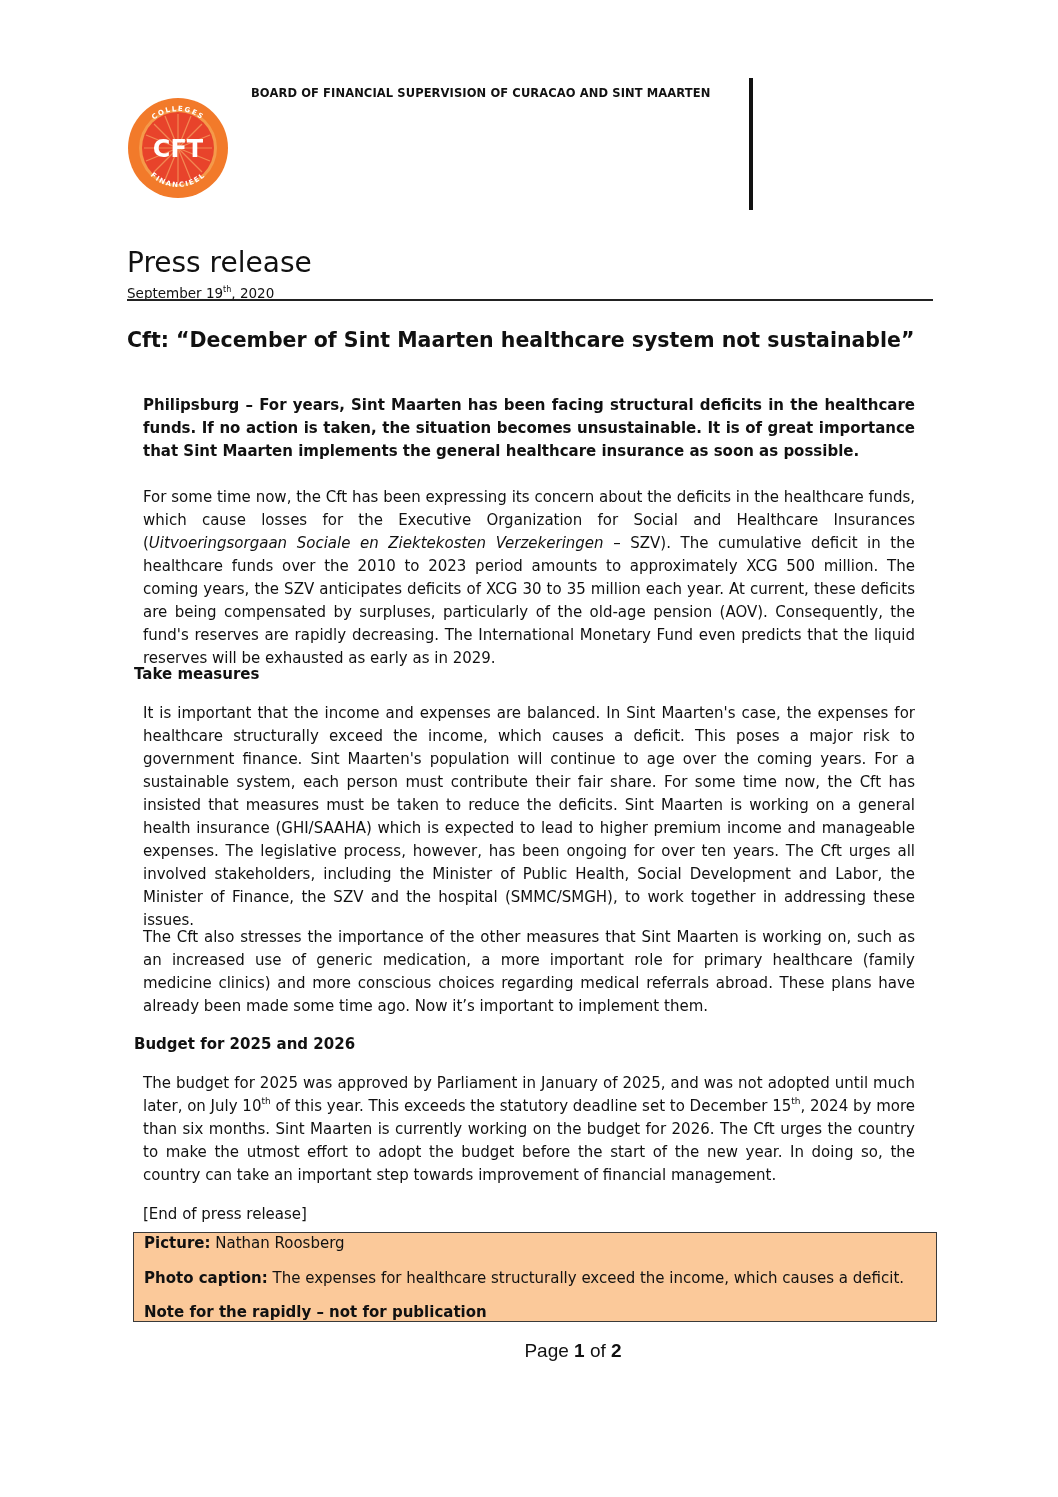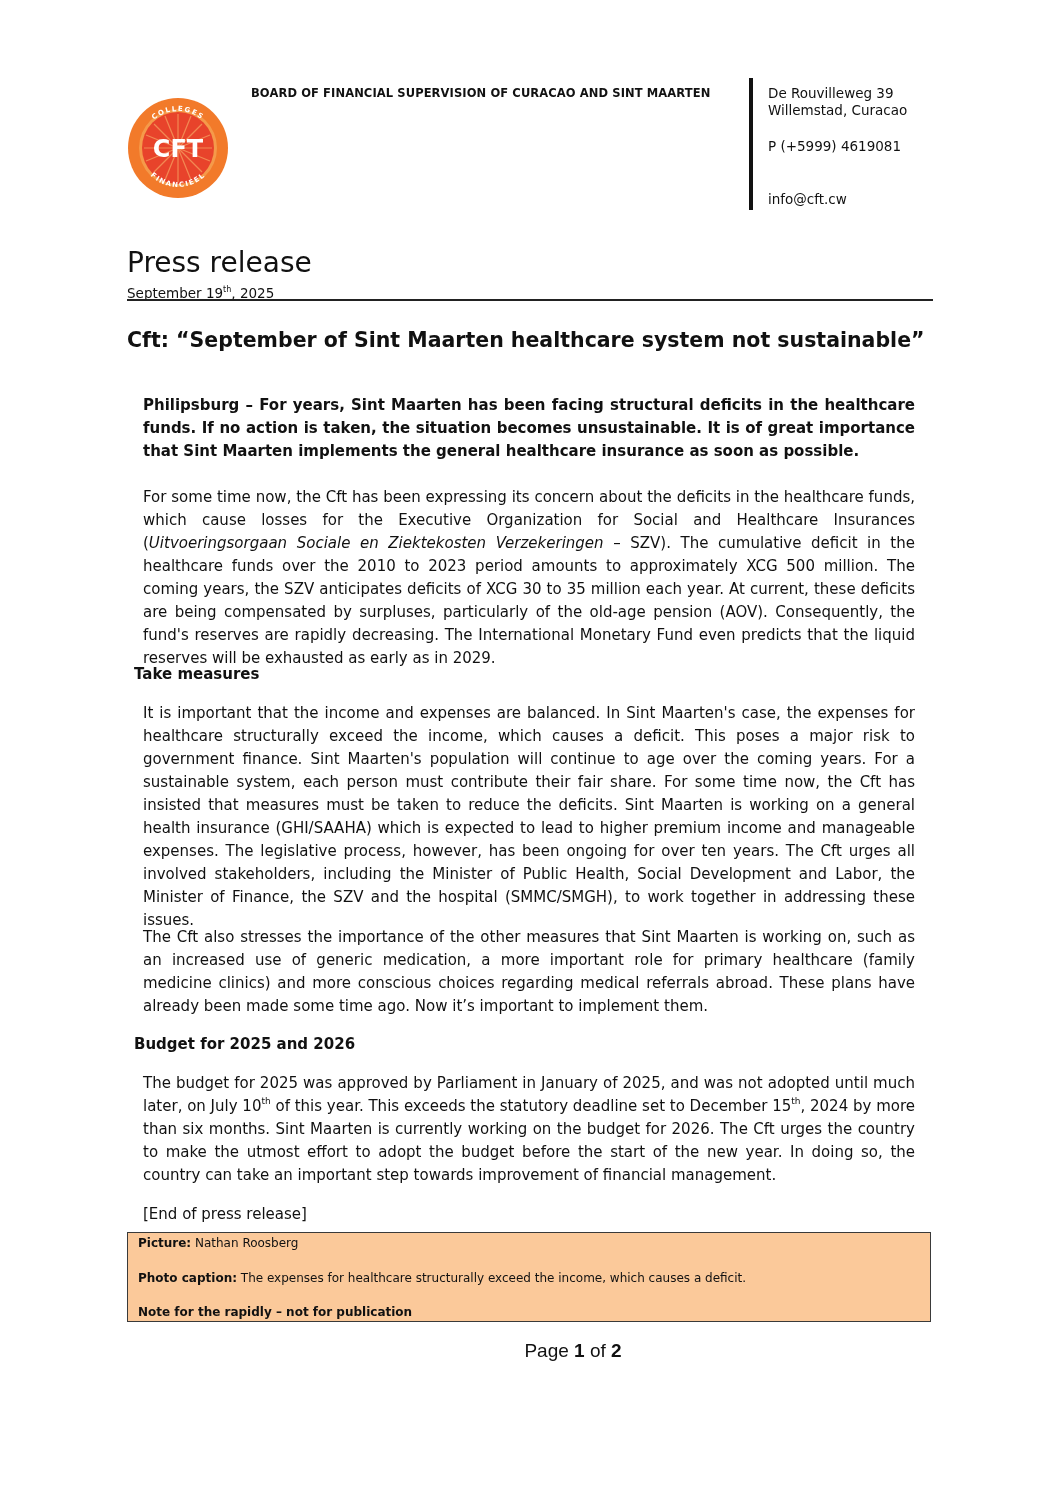--- a/index.html
+++ b/index.html
@@ -47,23 +47,23 @@
     .p1 { top: 470px; }
     .sec1 { top: 656px; }
     .p3 { top: 910px; }
     .sec2 { top: 1026px; }
     .endnote { top: 1187px; }
     .body h3 { margin: 7px; font-size: 15px; font-weight: bold; line-height: 23px; }
     .body sup { font-size: 9px; vertical-align: 7px; line-height: 0; }
 
     
     .editor-box {
-      position: absolute; left: 127px; top: 1232px; width: 802px; height: 88px;
+      position: absolute; left: 133px; top: 1232px; width: 802px; height: 88px;
       background: #fbc99a; border: 1.5px solid #3a3a3a;
-      font-size: 12px; line-height: 18px;
+      font-size: 15px; line-height: 18px;
     }
     .editor-box .row { position: absolute; left: 10px; white-space: nowrap; }
     .editor-box .r1 { top: 1px; }
     .editor-box .r2 { top: 36px; }
     .editor-box .r3 { top: 70px; }
     .editor-box b { font-weight: bold; }
 
     
     .page-footer {
       position: absolute; left: 0; width: 1058px; top: 1339px; text-align: center;
@@ -99,32 +99,26 @@
       <textPath href="#ringTop" startOffset="50%" text-anchor="middle">COLLEGES</textPath>
     </text>
     <text font-family="DejaVu Sans, sans-serif" font-weight="bold" font-size="7" fill="#ffffff" letter-spacing="1.5">
       <textPath href="#ringBottom" startOffset="50%" text-anchor="middle">FINANCIEEL</textPath>
     </text>
   </svg>
 
   <div class="org-name">BOARD OF FINANCIAL SUPERVISION OF CURACAO AND SINT MAARTEN</div>
   <div class="header-divider"></div>
 
-  <div class="contact">
-    <div>De Rouvilleweg 39</div>
-    <div class="addr2">Willemstad, Curacao</div>
-    <div class="phone">P (+5999) 4619081</div>
-    <div>info@cft.cw</div>
-  </div>
 
   <div class="doc-kind">Press release</div>
-  <div class="doc-date"><span>September 19</span><sup>th</sup><span>, 2025</span></div>
+  <div class="doc-date"><span>September 19</span><sup>th</sup><span>, 2020</span></div>
   <div class="title-rule"></div>
 
-  <div class="headline">Cft: “September of Sint Maarten healthcare system not sustainable”</div>
+  <div class="headline">Cft: “December of Sint Maarten healthcare system not sustainable”</div>
 
   <div class="body lead">
     <p>Philipsburg – For years, Sint Maarten has been facing structural deficits in the healthcare funds. If no action is taken, the situation becomes unsustainable. It is of great importance that Sint Maarten implements the general healthcare insurance as soon as possible.</p>
   </div>
 
   <div class="body p1">
     <p><span>For some time now, the Cft has been expressing its concern about the deficits in the healthcare funds, which cause losses for the Executive Organization for Social and Healthcare Insurances (</span><i>Uitvoeringsorgaan Sociale en Ziektekosten Verzekeringen</i><span> – SZV). The cumulative deficit in the healthcare funds over the 2010 to 2023 period amounts to approximately XCG 500 million. The coming years, the SZV anticipates deficits of XCG 30 to 35 million each year. At current, these deficits are being compensated by surpluses, particularly of the old-age pension (AOV). Consequently, the fund's reserves are rapidly decreasing. The International Monetary Fund even predicts that the liquid reserves will be exhausted as early as in 2029.</span></p>
   </div>
 
   <div class="body sec1">

